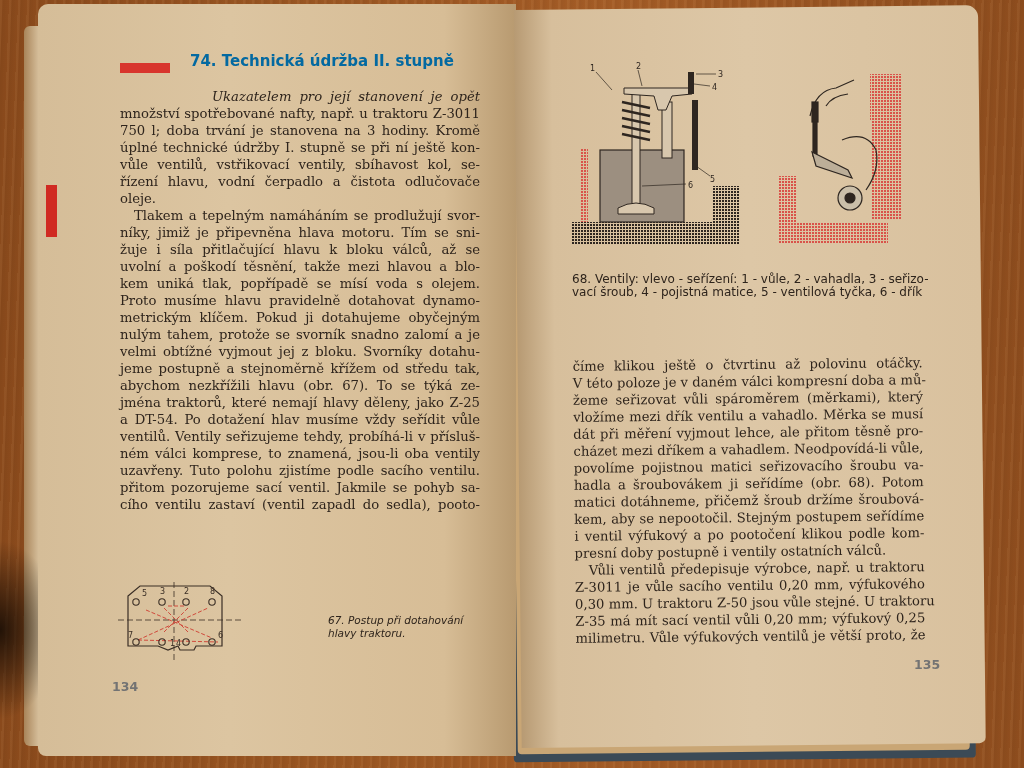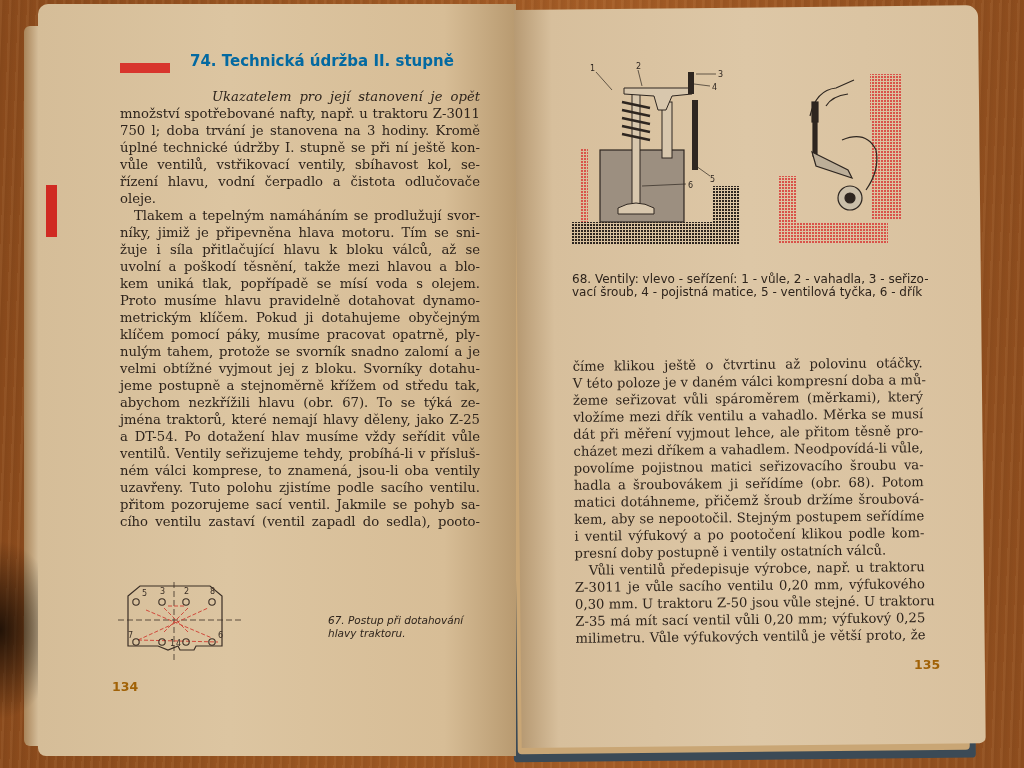--- a/index.html
+++ b/index.html
@@ -75,21 +75,21 @@
   .left-text { left: 120px; top: 88px; width: 360px; }
   .right-text { left: 574px; top: 356px; width: 350px; transform: rotate(-0.6deg); }
   .caption {
     position: absolute; font-family: "DejaVu Sans", sans-serif;
     font-size: 10.5px; line-height: 13px; color: #2e241c;
   }
   .caption-67 { left: 328px; top: 614px; width: 170px; font-style: italic; }
   .caption-68 { left: 572px; top: 273px; width: 360px; font-size: 12px; }
   .page-number {
     position: absolute; font-family: "DejaVu Sans", sans-serif;
-    font-weight: bold; font-size: 12.5px; color: #a16207;
+    font-weight: bold; font-size: 12.5px; color: #737373;
   }
   .pn-left { left: 112px; top: 679px; }
   .pn-right { left: 914px; top: 657px; }
   .figure { position: absolute; }
   .fig-67 { left: 118px; top: 582px; width: 132px; height: 78px; }
   .fig-68a { left: 572px; top: 62px; width: 172px; height: 184px; }
   .fig-68b { left: 776px; top: 70px; width: 136px; height: 176px; }
 </style>
 </head>
 <body>
@@ -113,21 +113,20 @@
   <span class="line">vůle ventilů, vstřikovací ventily, sbíhavost kol, se-</span>
   <span class="line">řízení hlavu, vodní čerpadlo a čistota odlučovače</span>
   <span class="line last">oleje.</span>
   <span class="line indent">Tlakem a tepelným namáháním se prodlužují svor-</span>
   <span class="line">níky, jimiž je připevněna hlava motoru. Tím se sni-</span>
   <span class="line">žuje i síla přitlačující hlavu k bloku válců, až se</span>
   <span class="line">uvolní a poškodí těsnění, takže mezi hlavou a blo-</span>
   <span class="line">kem uniká tlak, popřípadě se mísí voda s olejem.</span>
   <span class="line">Proto musíme hlavu pravidelně dotahovat dynamo-</span>
   <span class="line">metrickým klíčem. Pokud ji dotahujeme obyčejným</span>
-  <span class="line">klíčem pomocí páky, musíme pracovat opatrně, ply-</span>
   <span class="line">nulým tahem, protože se svorník snadno zalomí a je</span>
   <span class="line">velmi obtížné vyjmout jej z bloku. Svorníky dotahu-</span>
   <span class="line">jeme postupně a stejnoměrně křížem od středu tak,</span>
   <span class="line">abychom nezkřížili hlavu (obr. 67). To se týká ze-</span>
   <span class="line">jména traktorů, které nemají hlavy děleny, jako Z-25</span>
   <span class="line">a DT-54. Po dotažení hlav musíme vždy seřídit vůle</span>
   <span class="line">ventilů. Ventily seřizujeme tehdy, probíhá-li v přísluš-</span>
   <span class="line">ném válci komprese, to znamená, jsou-li oba ventily</span>
   <span class="line">uzavřeny. Tuto polohu zjistíme podle sacího ventilu.</span>
   <span class="line">přitom pozorujeme sací ventil. Jakmile se pohyb sa-</span>

